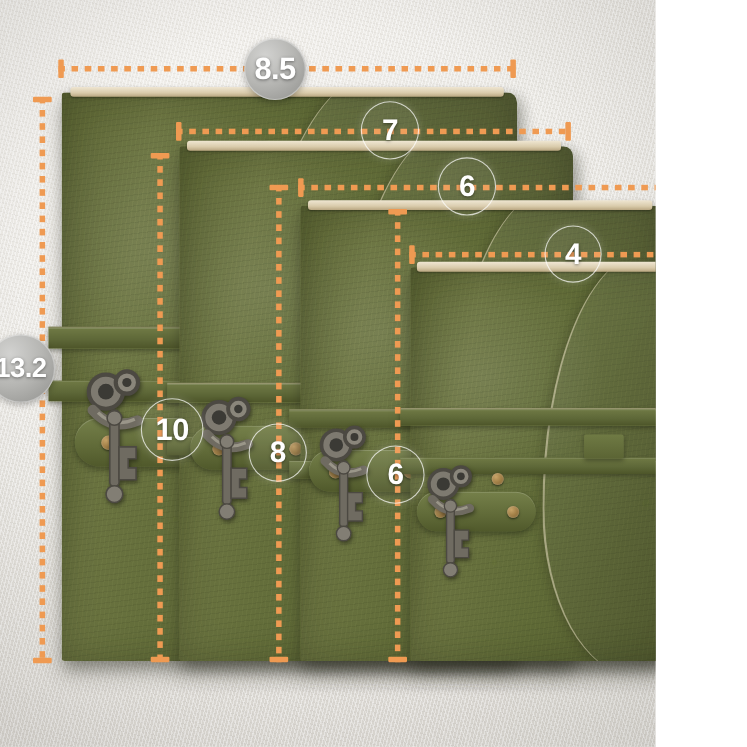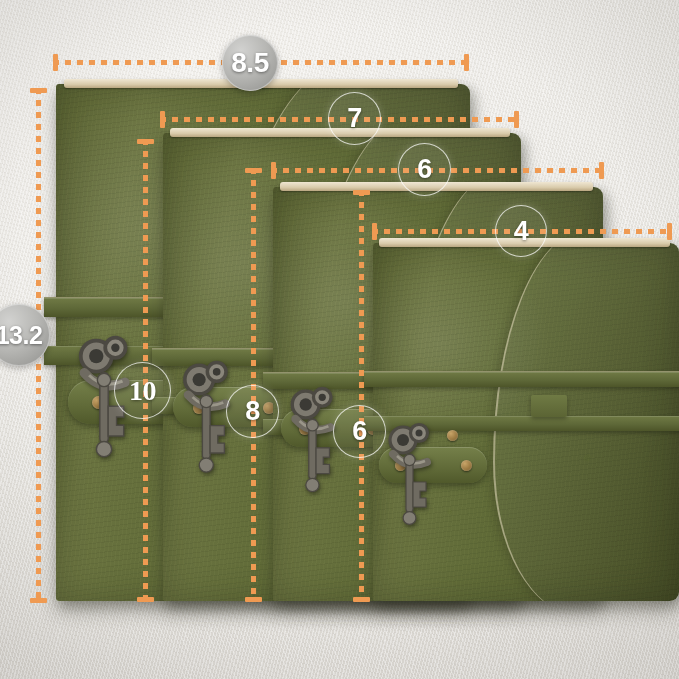--- a/index.html
+++ b/index.html
@@ -1,21 +1,21 @@
 <!DOCTYPE html>
 <html><head>
 <meta charset="utf-8">
 <title>Leather Journal Size Chart</title>
 <style>
   html,body{margin:0;padding:0;background:#fff;}
   body{font-family:"Liberation Sans",sans-serif;}
 
   #scene{
     position:relative;
-    width:679px;height:679px;
+    width:596px;height:679px;
     overflow:hidden;
     background:
       radial-gradient(ellipse 120% 80% at 30% 20%, #f2f0ec 0%, #e9e7e2 45%, #dedbd5 100%);
   }
   
   #wall-texture{
     position:absolute;inset:0;
     background-image:
       repeating-linear-gradient(104deg, rgba(255,255,255,.55) 0 1px, rgba(0,0,0,0) 1px 3px),
       repeating-linear-gradient(14deg, rgba(160,156,150,.10) 0 1px, rgba(0,0,0,0) 1px 4px),
@@ -295,19 +295,19 @@
   <div class="badge solid" style="left:222px;top:35px;width:56px;height:56px;font-size:28px;z-index:30;">8.5</div>
 
   <div class="badge ghost" style="left:328px;top:92px;width:51px;height:51px;font-size:27px;z-index:30;">7</div>
 
   <div class="badge ghost" style="left:398px;top:143px;width:51px;height:51px;font-size:27px;z-index:30;">6</div>
 
   <div class="badge ghost" style="left:495px;top:205px;width:50px;height:50px;font-size:27px;z-index:30;">4</div>
 
   <div class="badge solid" style="left:-12px;top:304px;width:62px;height:62px;font-size:25px;z-index:30;">13.2</div>
 
-  <div class="badge ghost" style="left:114px;top:362px;width:55px;height:55px;font-size:28px;z-index:30;font-family:Liberation Serif, serif;">10</div>
+  <div class="badge ghost" style="left:128px;top:362px;width:55px;height:55px;font-size:28px;z-index:30;">10</div>
 
   <div class="badge ghost" style="left:226px;top:385px;width:51px;height:51px;font-size:27px;z-index:30;">8</div>
 
   <div class="badge ghost" style="left:333px;top:405px;width:51px;height:51px;font-size:27px;z-index:30;">6</div>
 
 </div>
 
 </body></html>

